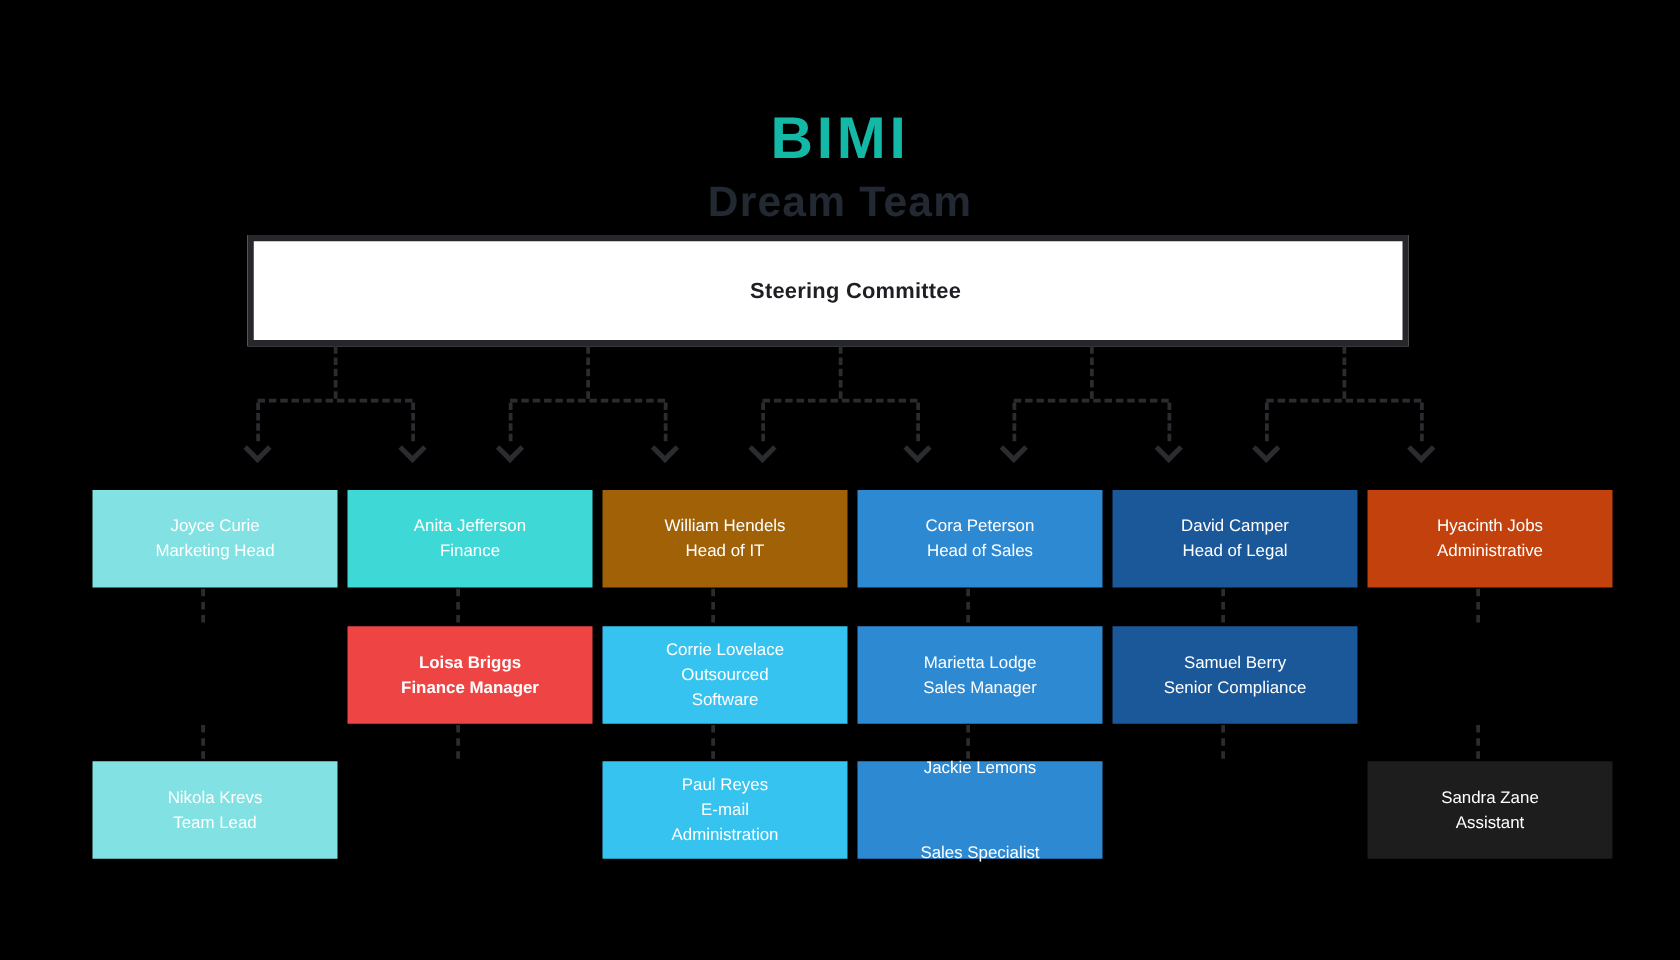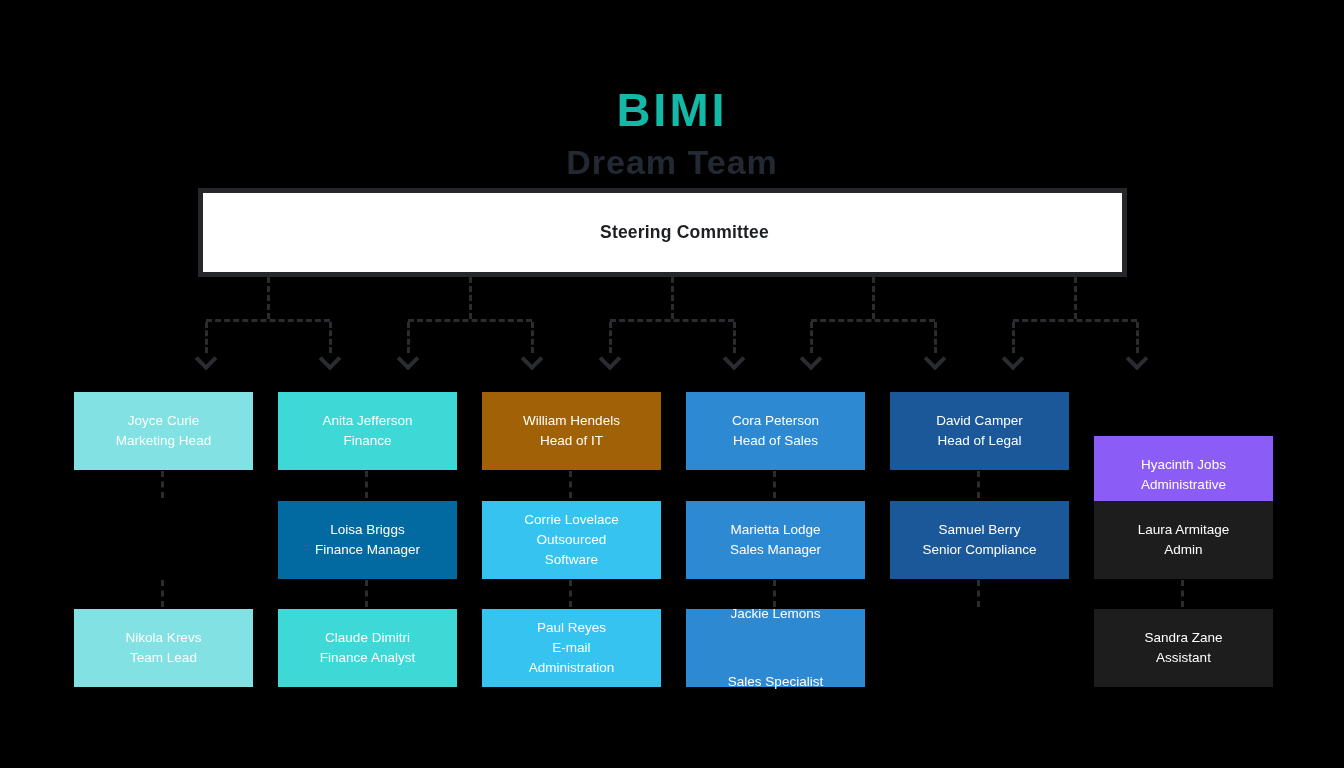--- a/index.html
+++ b/index.html
@@ -39,21 +39,21 @@
   
   .dashv{position:absolute;width:0;border-left:3px dashed #2a2c30;}
   .dashh{position:absolute;height:0;border-top:3px dashed #2a2c30;}
   .chev{
     position:absolute;width:12px;height:12px;
     border-right:4px solid #2a2c30;border-bottom:4px solid #2a2c30;
     transform:rotate(45deg);
   }
 
   .card{
-    position:absolute;width:179px;height:78px;
+    position:absolute;width:196px;height:78px;
     display:flex;flex-direction:column;align-items:center;justify-content:center;
     text-align:center;color:#fff;
     font-size:13.5px;line-height:20px;
   }
   .card .rl{white-space:pre-line;}
   .c0{left:74px}.c1{left:278px}.c2{left:482px}.c3{left:686px}.c4{left:890px}.c5{left:1094px}
   .r0{top:392px}.r1{top:501px}.r2{top:609px}
 </style>
 </head>
 <body>
@@ -118,27 +118,23 @@
   </div>
   <div class="card c0 r2" style="background: rgb(130, 225, 226);">
     <div>Nikola Krevs</div>
     <div class="rl">Team Lead</div>
   </div>
 
   <div class="card c1 r0" style="background: rgb(62, 217, 215);">
     <div>Anita Jefferson</div>
     <div class="rl">Finance</div>
   </div>
-  <div class="card c1 r1" style="background: #0369a1;">
+  <div class="card c1 r1" style="background: #ef4444; font-weight: bold;">
     <div>Loisa Briggs</div>
     <div class="rl">Finance Manager</div>
-  </div>
-  <div class="card c1 r2" style="background: rgb(62, 217, 215);">
-    <div>Claude Dimitri</div>
-    <div class="rl">Finance Analyst</div>
   </div>
 
   <div class="card c2 r0" style="background: #a16207; text-align: center;">
     <div>William Hendels</div>
     <div class="rl">Head of IT</div>
   </div>
   <div class="card c2 r1" style="background: rgb(55, 195, 240);">
     <div>Corrie Lovelace</div>
     <div class="rl">Outsourced
 Software</div>
@@ -164,26 +160,22 @@
 
   <div class="card c4 r0" style="background: rgb(27, 88, 154);">
     <div>David Camper</div>
     <div class="rl">Head of Legal</div>
   </div>
   <div class="card c4 r1" style="background: rgb(27, 88, 154);">
     <div>Samuel Berry</div>
     <div class="rl">Senior Compliance</div>
   </div>
 
-  <div class="card c5 r0" style="background: #8b5cf6; margin-top: 44px;">
+  <div class="card c5 r0" style="background: #c2410c;">
     <div>Hyacinth Jobs</div>
     <div class="rl">Administrative</div>
-  </div>
-  <div class="card c5 r1" style="background: rgb(29, 29, 29);">
-    <div>Laura Armitage</div>
-    <div class="rl">Admin</div>
   </div>
   <div class="card c5 r2" style="background: rgb(29, 29, 29);">
     <div>Sandra Zane</div>
     <div class="rl">Assistant</div>
   </div>
 
 </div>
 
 </body></html>

